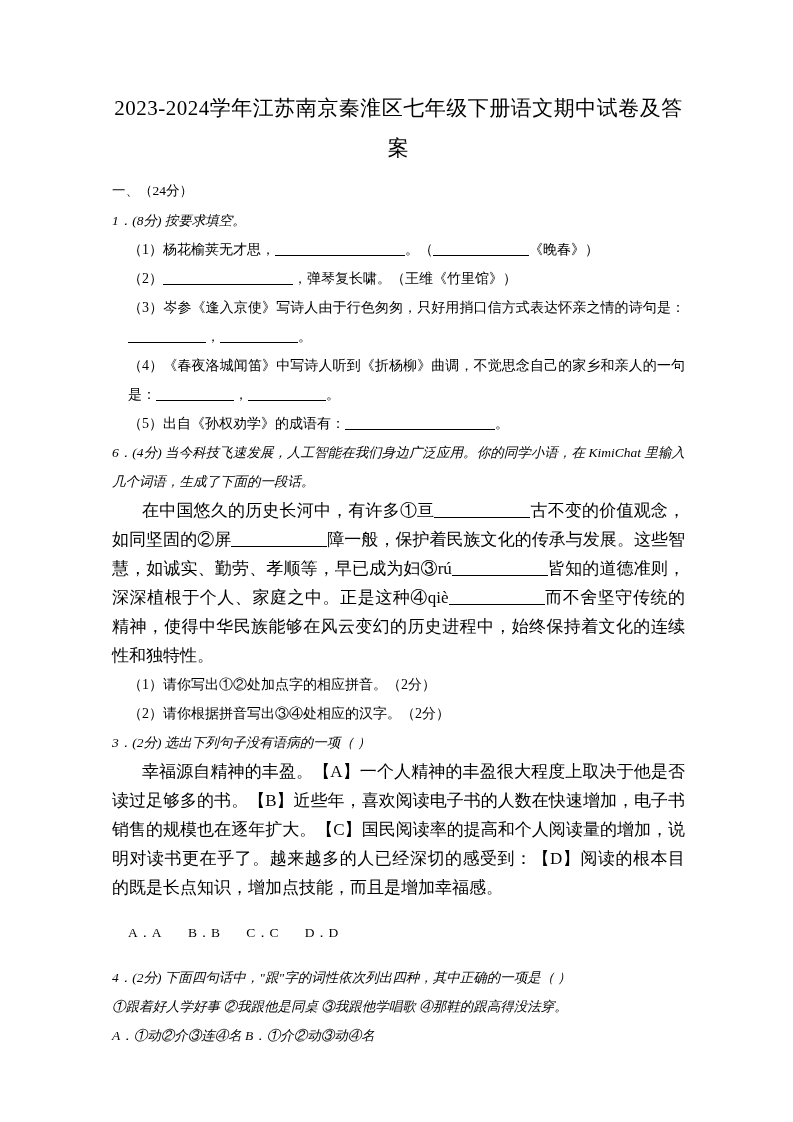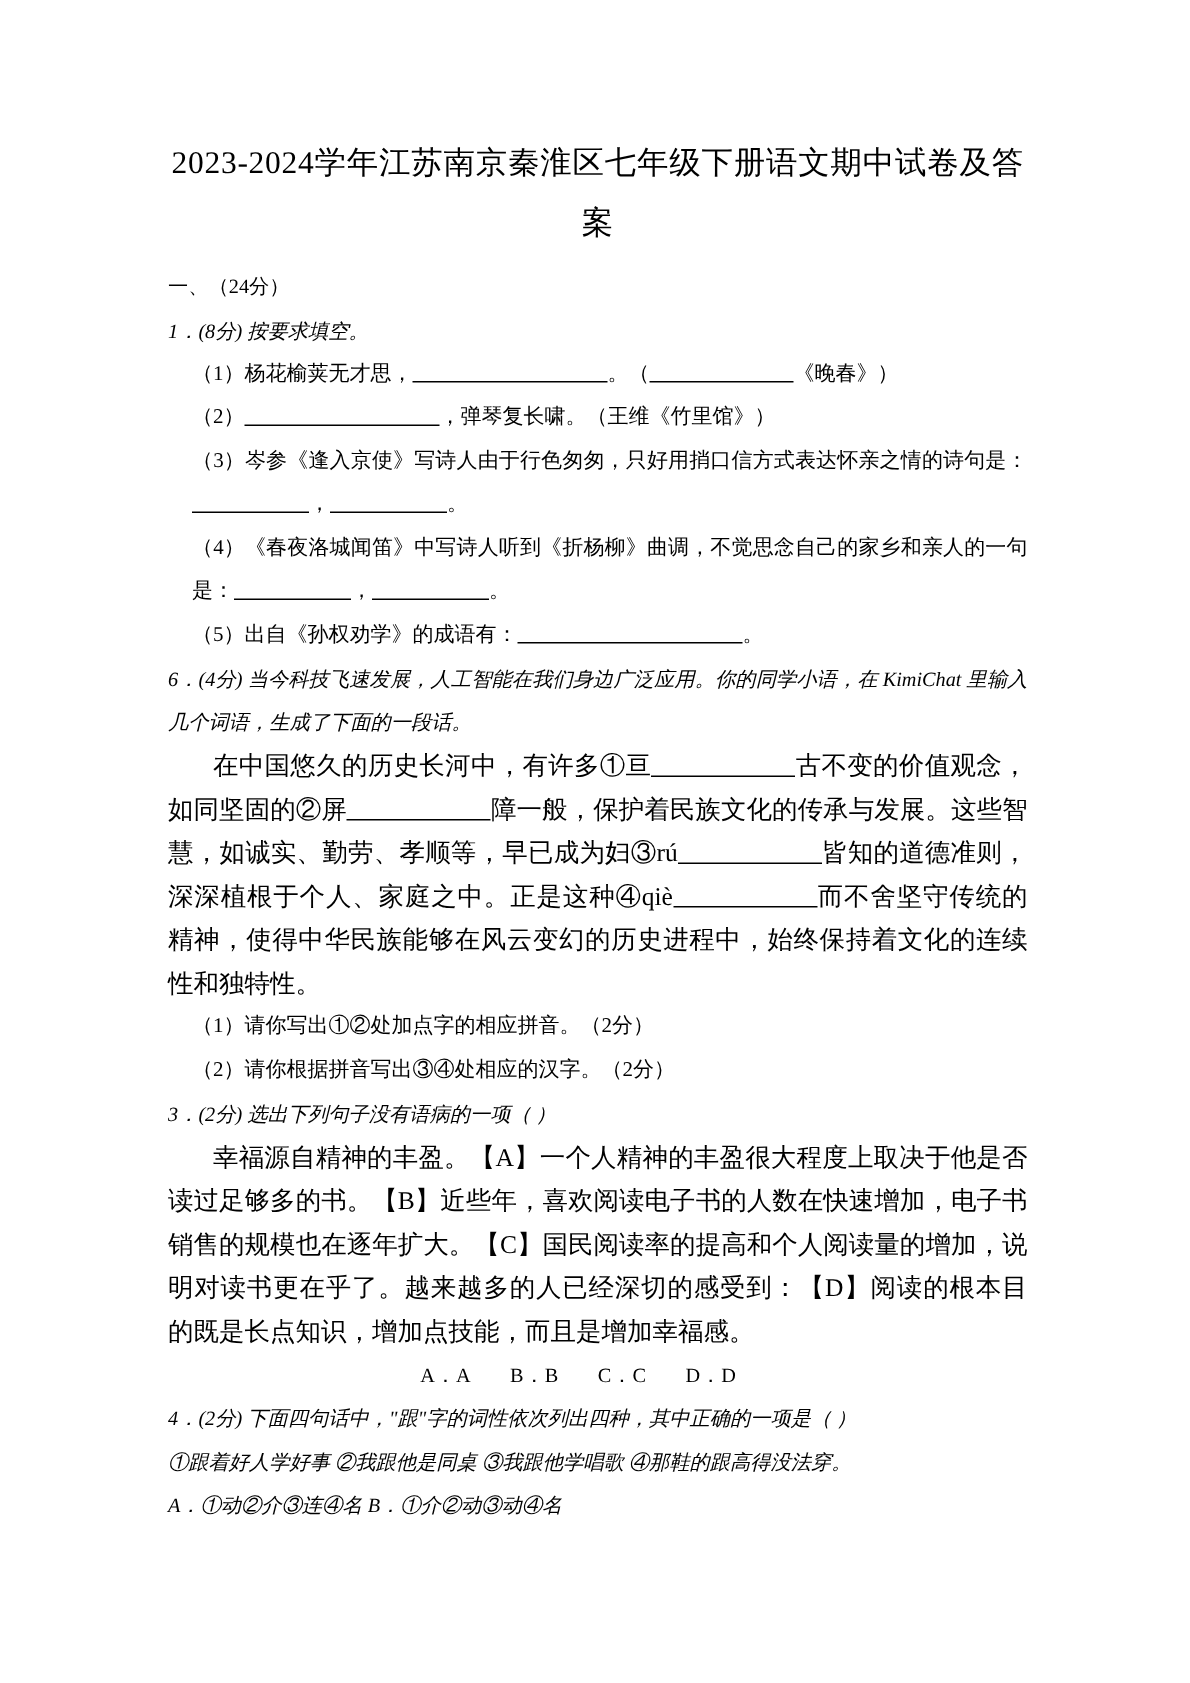--- a/index.html
+++ b/index.html
@@ -53,23 +53,22 @@
   .para {
     font-size: 17px;
     line-height: 29px;
     margin: 0;
     text-indent: 30px;
     text-align: justify;
   }
   .opts {
     font-size: 13.5px;
     line-height: 29px;
-    margin: 0;
+    margin: 16px;
     letter-spacing: 0.3px;
-    text-align: center;
   }
   .opts span.opt { margin-right: 26px; }
   .blank {
     display: inline-block;
     border-bottom: 1px solid #000;
     height: 14px;
     vertical-align: -2px;
   }
   .b-mid { width: 78px; }
   .b-long { width: 96px; }

